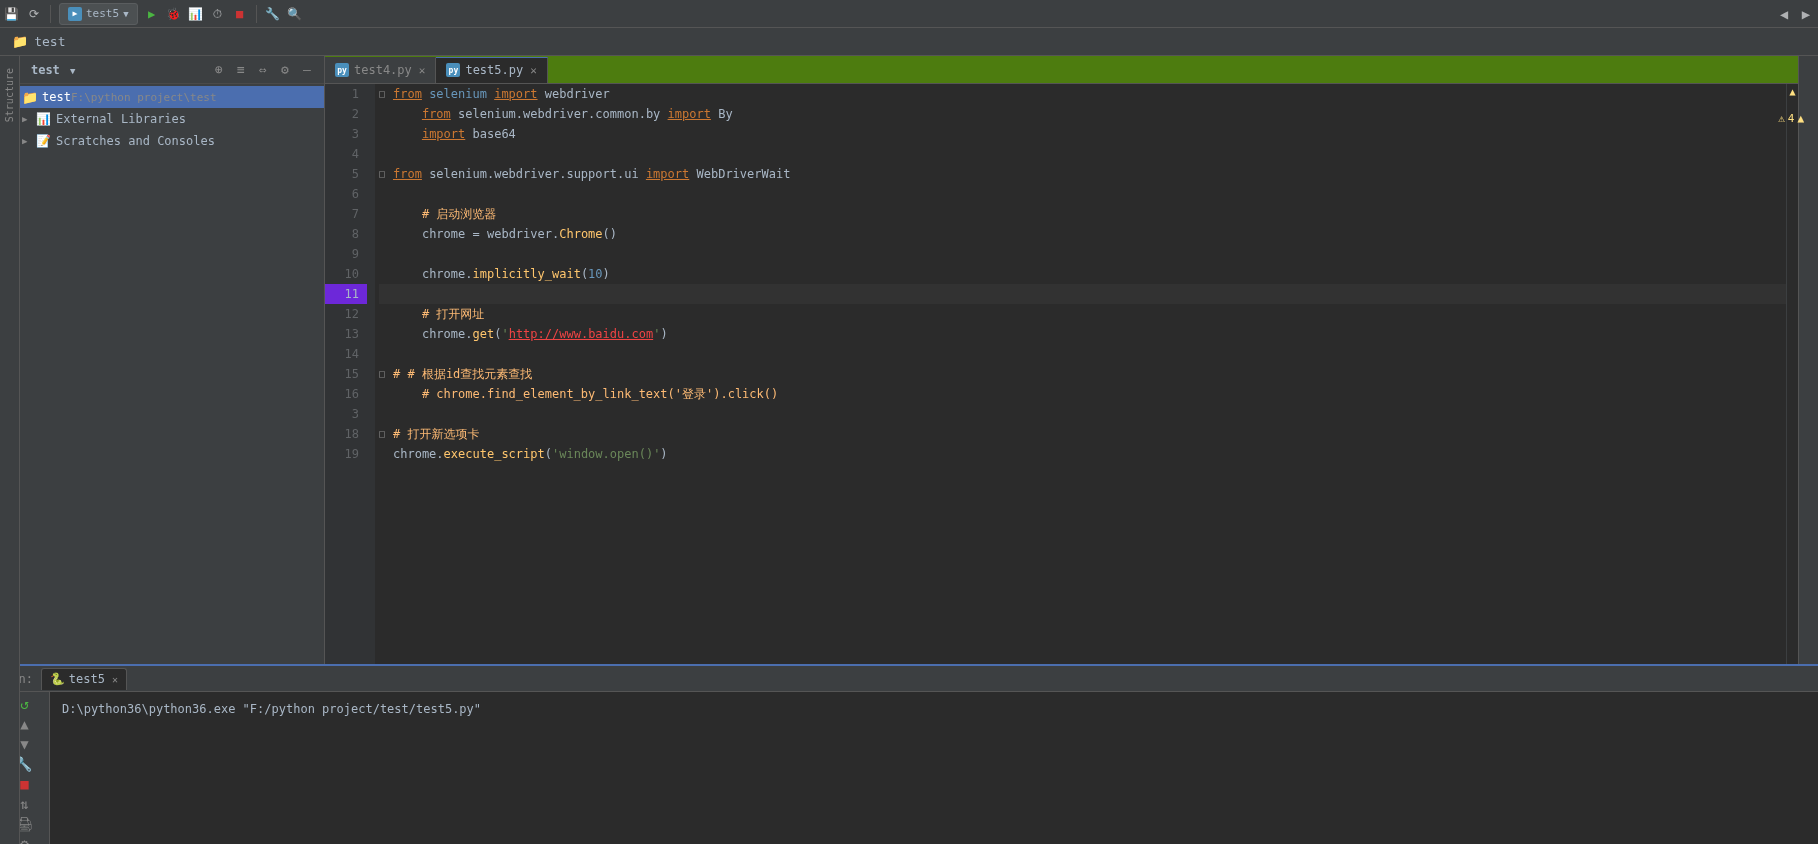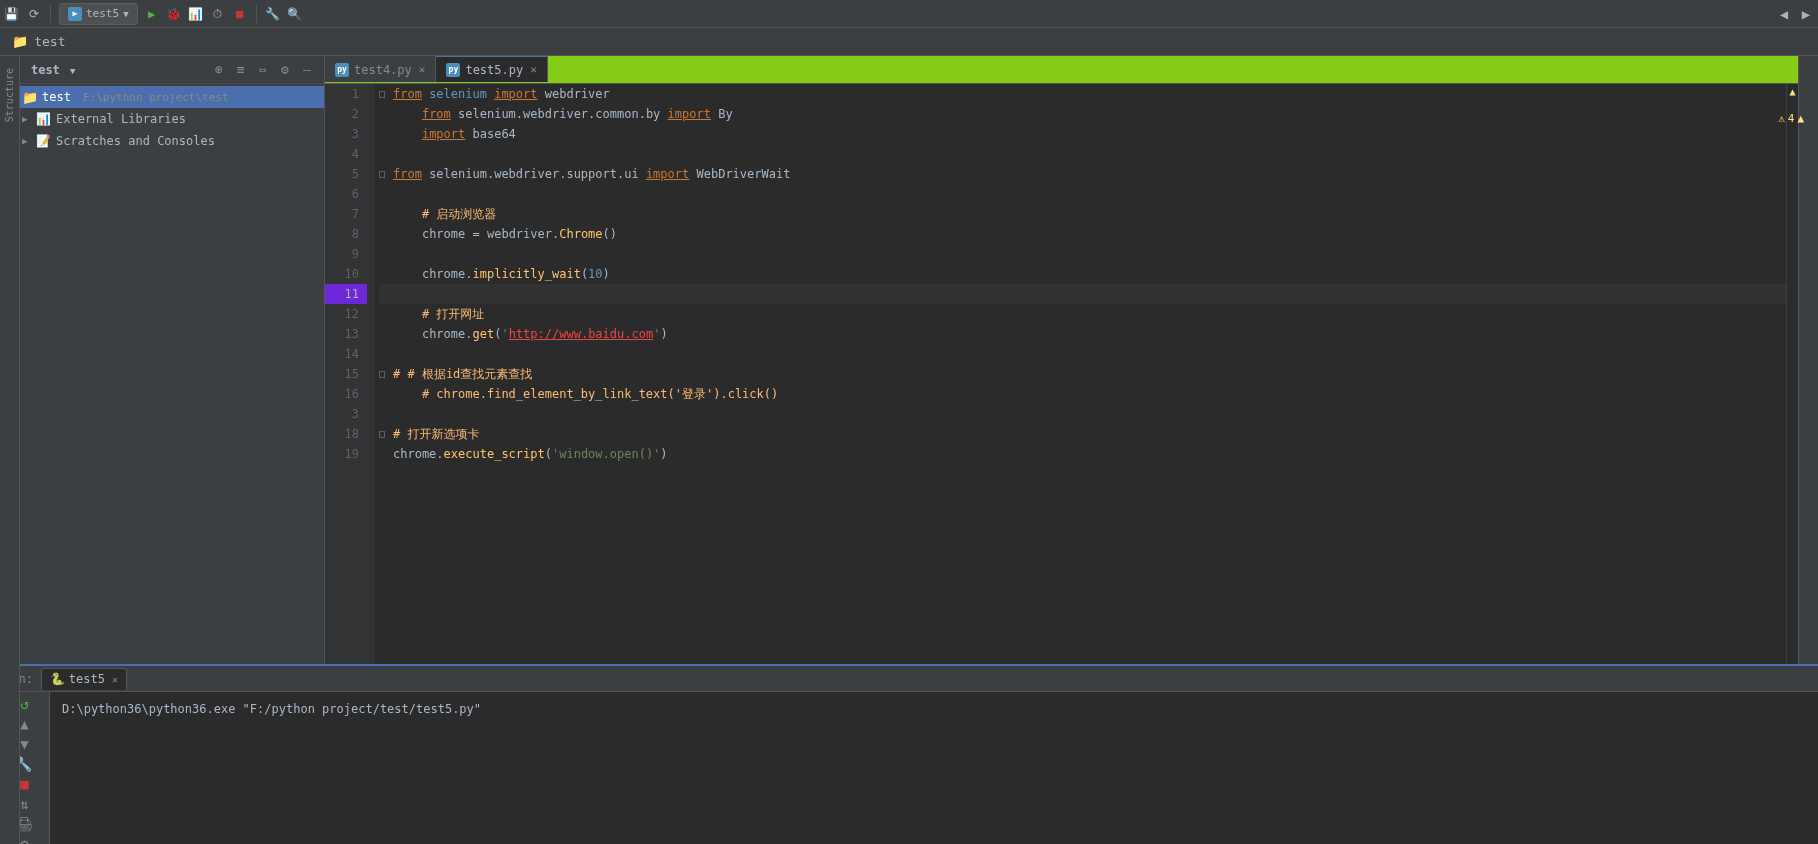--- a/index.html
+++ b/index.html
@@ -141,40 +141,40 @@
       align-items: center;
       justify-content: center;
       font-size: 13px;
     }
     .tree-item .item-label {
       font-size: 12px;
     }
     .tree-item .item-path {
       font-size: 11px;
       color: #888;
-      margin-left: 12px;
+      margin-left: 0;
     }
     
     .icon-folder { color: #b5b5b5; }
 
     
     #editor-area {
       flex: 1;
       display: flex;
       flex-direction: column;
       background: #2b2b2b;
       overflow: hidden;
     }
 
     
     #editor-tabs {
       height: 28px;
-      background: #84cc16;
-      display: flex;
-      align-items: flex-start;
+      background: #4d7c0f;
+      display: flex;
+      align-items: center;
       border-bottom: 1px solid #555;
     }
     .tab {
       height: 26px;
       padding: 0 10px;
       display: flex;
       align-items: center;
       gap: 5px;
       cursor: pointer;
       font-size: 12px;

